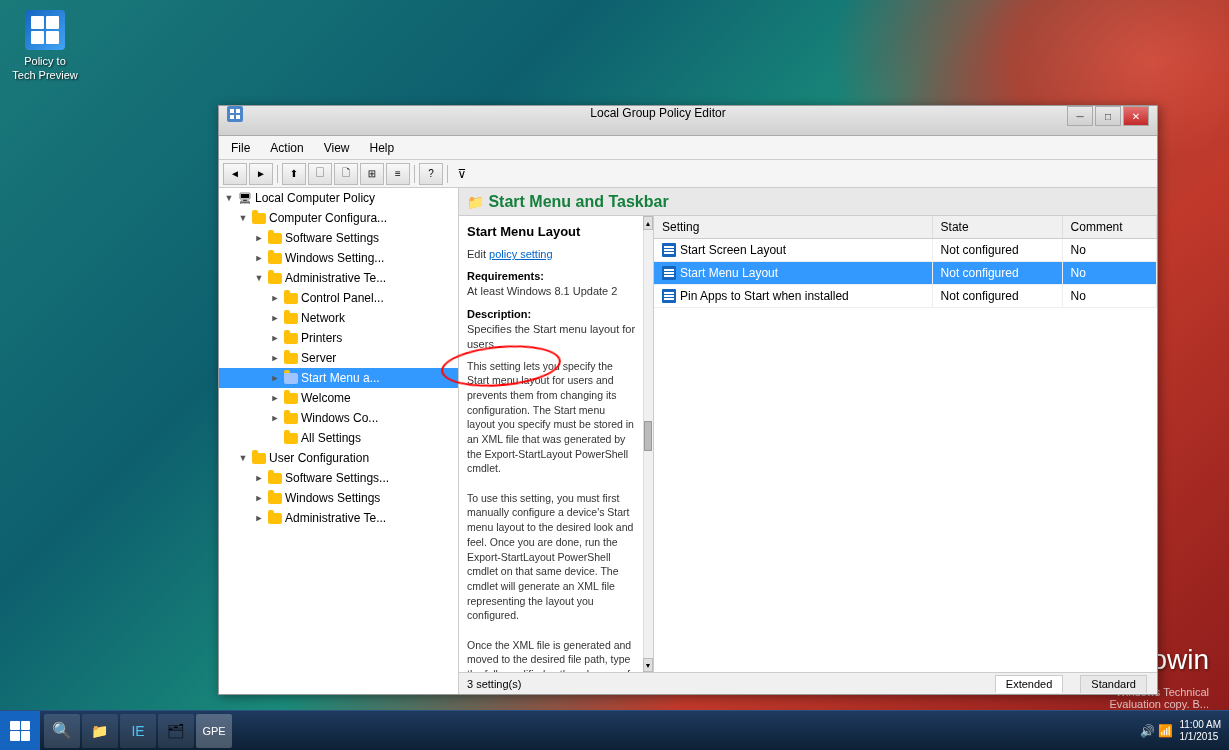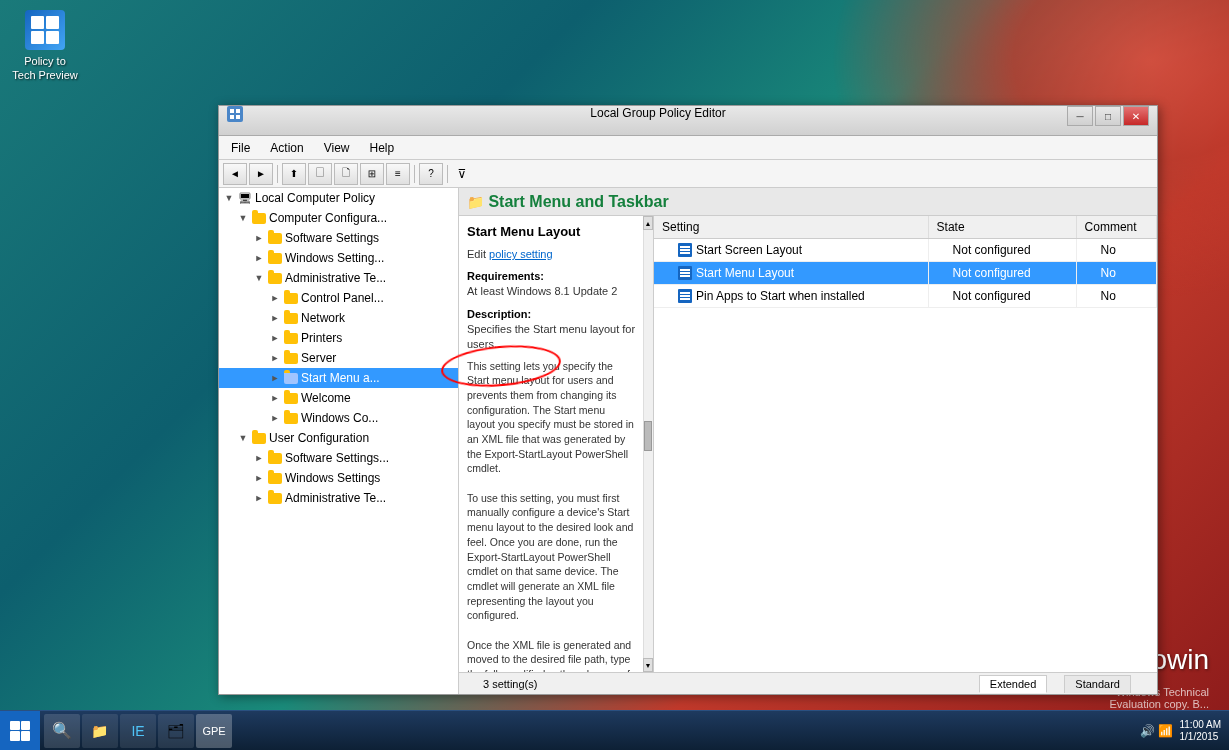--- a/index.html
+++ b/index.html
@@ -422,36 +422,36 @@
       border-bottom: 1px solid #ccc;
       border-right: 1px solid #ddd;
       padding: 4px 8px;
       text-align: left;
       font-weight: normal;
       color: #000;
     }
     .settings-table td {
       border-bottom: 1px solid #eee;
       border-right: 1px solid #eee;
-      padding: 4px 24px;
+      padding: 4px 8px;
       vertical-align: middle;
     }
     .settings-table tr.selected td {
       background: #3399ff;
       color: white;
     }
 
     
     .status-bar {
       height: 22px;
       background: #f0f0f0;
       border-top: 1px solid #ccc;
       display: flex;
       align-items: center;
-      padding: 0 24px;
+      padding: 0 8px;
       font-size: 11px;
     }
     .tab {
       padding: 2px 10px;
       border: 1px solid #ccc;
       border-bottom: none;
       background: #e8e8e8;
       cursor: pointer;
       font-size: 11px;
       margin-right: 2px;
@@ -634,20 +634,27 @@
         </div>
 
         <div class="tree-item" style="padding-left: 48px;">
           <span class="tree-expand">►</span>
           <span class="tree-icon">
               <div class="folder-icon"></div>
             </span>
           <span>Windows Co...</span>
         </div>
 
+        <div class="tree-item" style="padding-left: 48px;">
+          <span class="tree-expand"> </span>
+          <span class="tree-icon">
+              <div class="folder-icon"></div>
+            </span>
+          <span>All Settings</span>
+        </div>
 
         <div class="tree-item" style="padding-left: 16px;">
           <span class="tree-expand">▼</span>
           <span class="tree-icon">
               <div class="folder-icon"></div>
             </span>
           <span>User Configuration</span>
         </div>
 
         <div class="tree-item" style="padding-left: 32px;">

